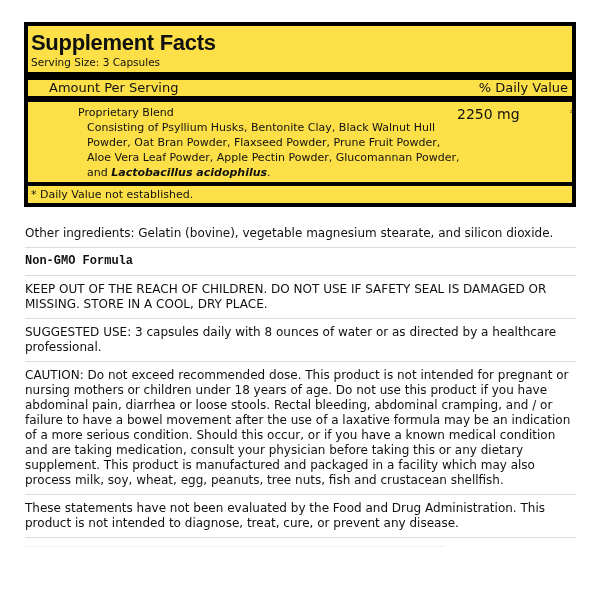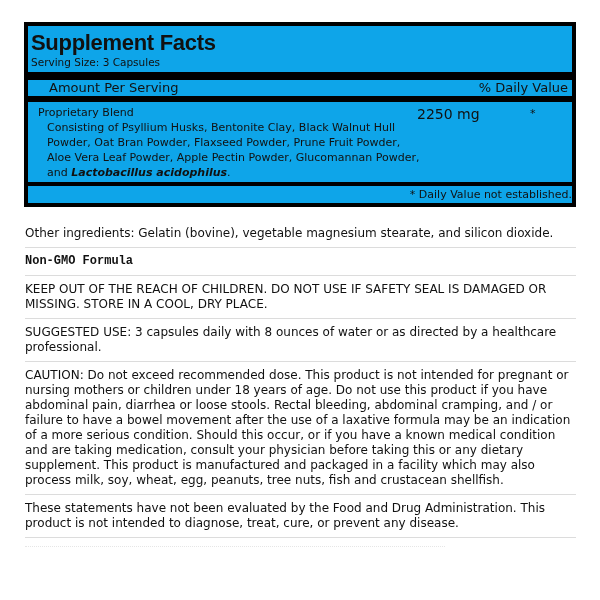--- a/index.html
+++ b/index.html
@@ -2,41 +2,41 @@
 <html><head>
   <meta charset="utf-8">
   <style>
     html, body { margin: 0; padding: 0; background: #ffffff; }
     body {
       width: 600px; height: 600px; overflow: hidden; position: relative;
       font-family: "DejaVu Sans", sans-serif; color: #111;
     }
     .facts-box {
       position: absolute; left: 24px; top: 22px; width: 544px;
-      border: 4px solid #000; background: #0ea5e9;
+      border: 4px solid #000; background: #fde047;
     }
     .title {
       font-family: "Liberation Sans", sans-serif; font-weight: bold;
       font-size: 22px; line-height: 24px; padding: 5px 0 0 3px; letter-spacing: -0.3px;
     }
     .serving { font-size: 10.5px; line-height: 14px; padding: 0 0 3px 3px; }
     .bar8 { height: 8px; background: #000; }
     .bar6 { height: 6px; background: #000; }
     .bar4 { height: 4px; background: #000; }
     .amount-row {
       display: flex; justify-content: space-between; font-size: 13px;
       line-height: 16px; padding: 0 4px 0 21px;
     }
-    .blend-row { position: relative; padding: 3px 4px 2px 10px; font-size: 11px; line-height: 15px; }
+    .blend-row { position: relative; padding: 3px 4px 2px 10px; font-size: 11px; line-height: 15px; margin-left: 40px; }
     .blend-name { }
     .blend-desc { padding-left: 9px; width: 375px; }
     .blend-desc i { font-style: italic; font-weight: bold; }
     .blend-amount { position: absolute; left: 389px; top: 3px; font-size: 14px; line-height: 18px; }
     .blend-dv { position: absolute; left: 502px; top: 4px; font-size: 11px; }
-    .footnote { font-size: 11px; line-height: 17px; padding: 0 0 0 3px; text-align: right; }
+    .footnote { font-size: 11px; line-height: 17px; padding: 0 0 0 3px; }
 
     .sections { position: absolute; left: 25px; top: 219px; width: 551px; }
     .section { font-size: 12px; line-height: 15px; padding: 6px 0 6px 0; border-bottom: 1.5px solid #dcdcdc; }
     .section.bold { font-weight: bold; font-family: Liberation Mono, monospace; }
     .s1 { padding-top: 7px; padding-bottom: 6px; }
     .cutoff { height: 6px; margin-top: 8px; border-top: 1px dotted #e6e6e6; width: 420px; }
   </style>
 </head>
 <body>
 

